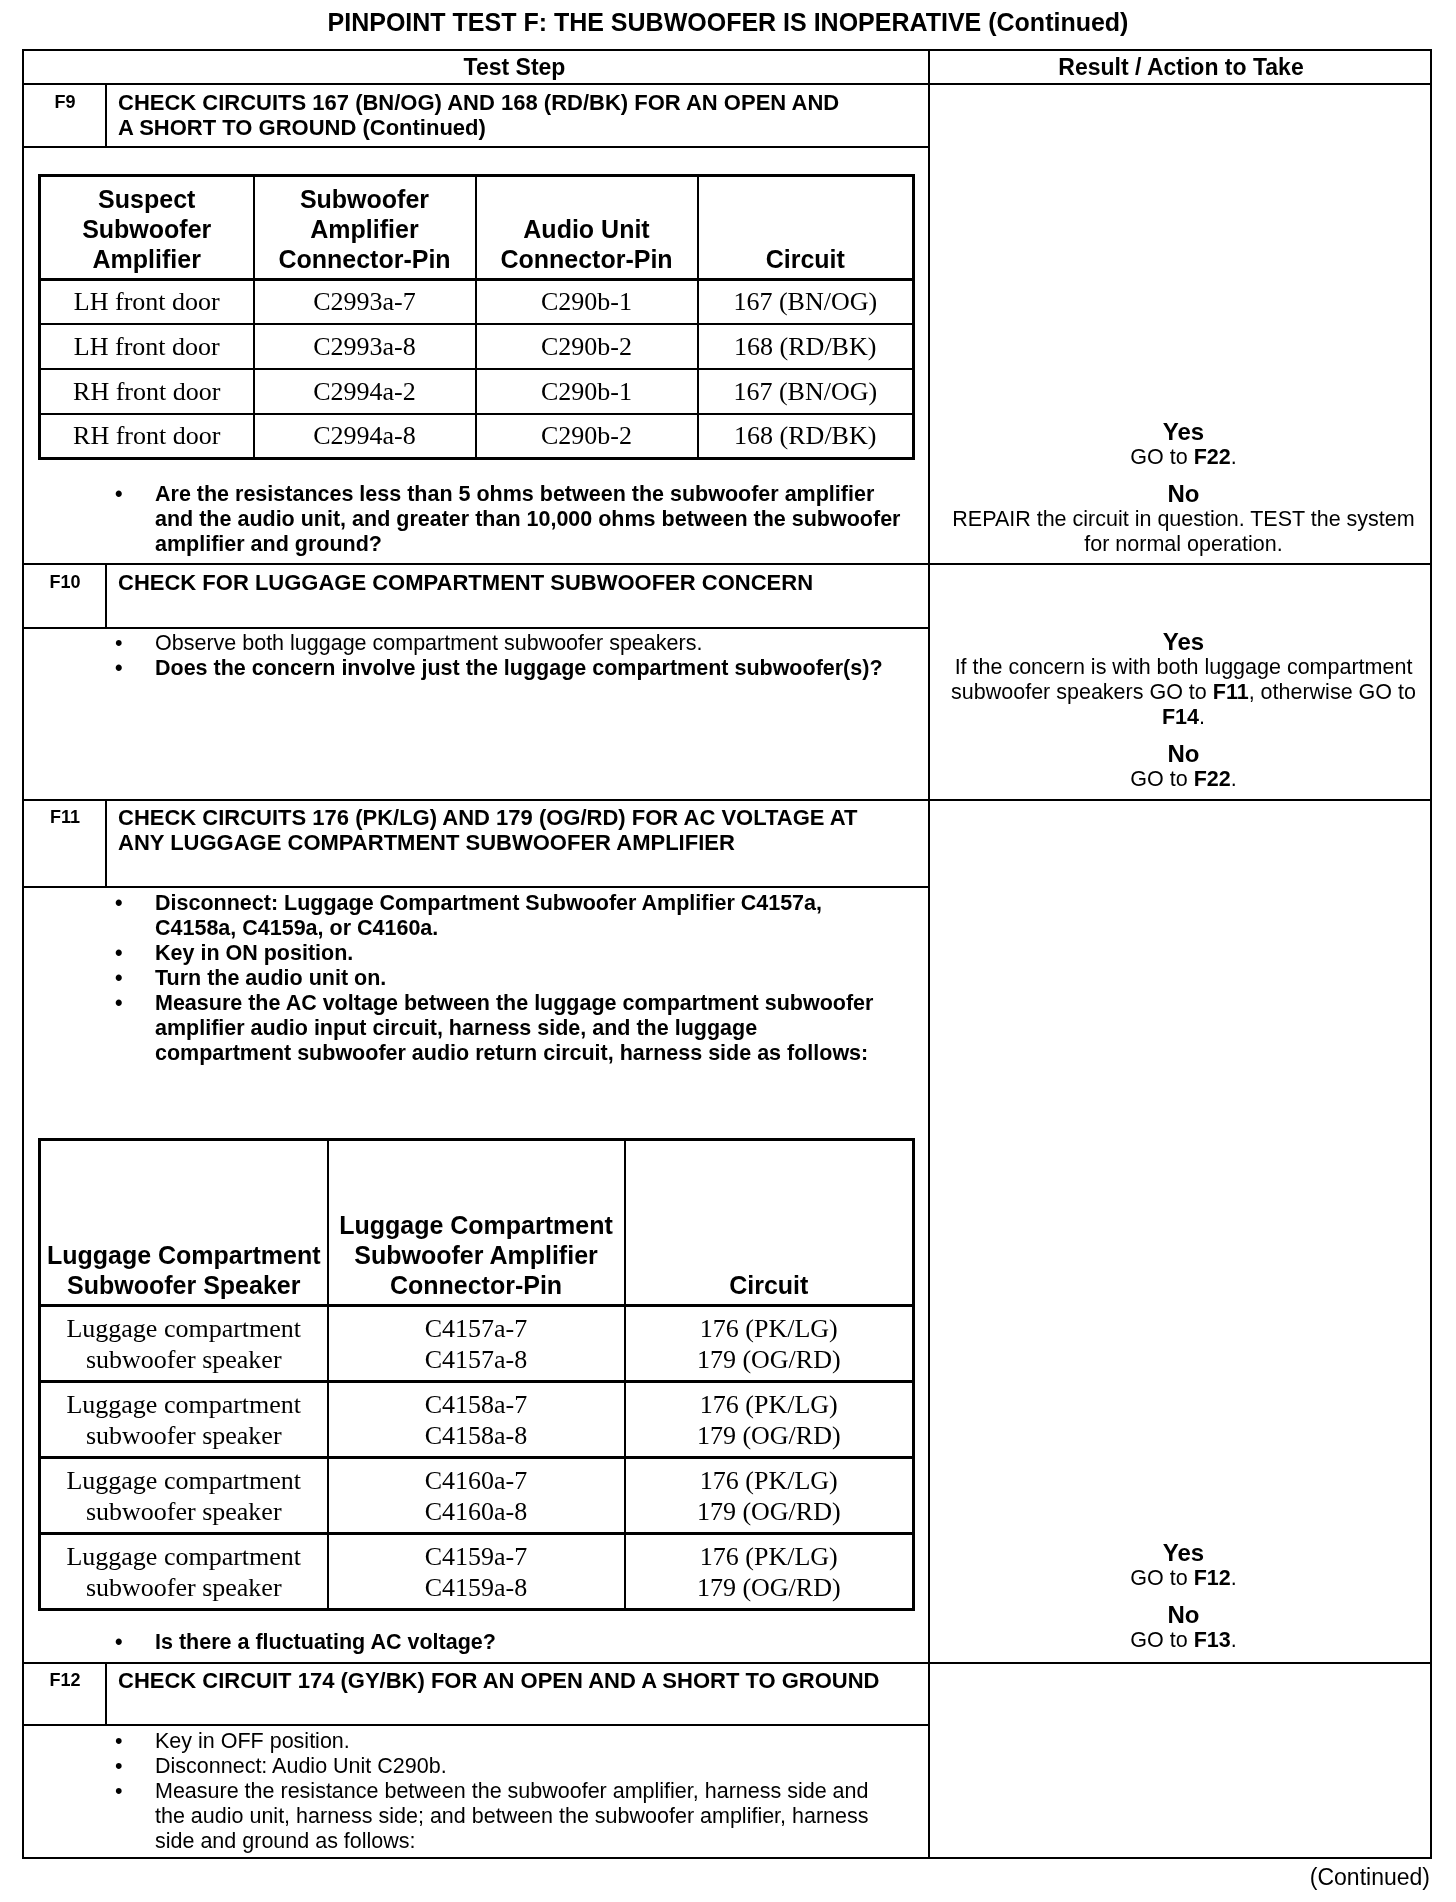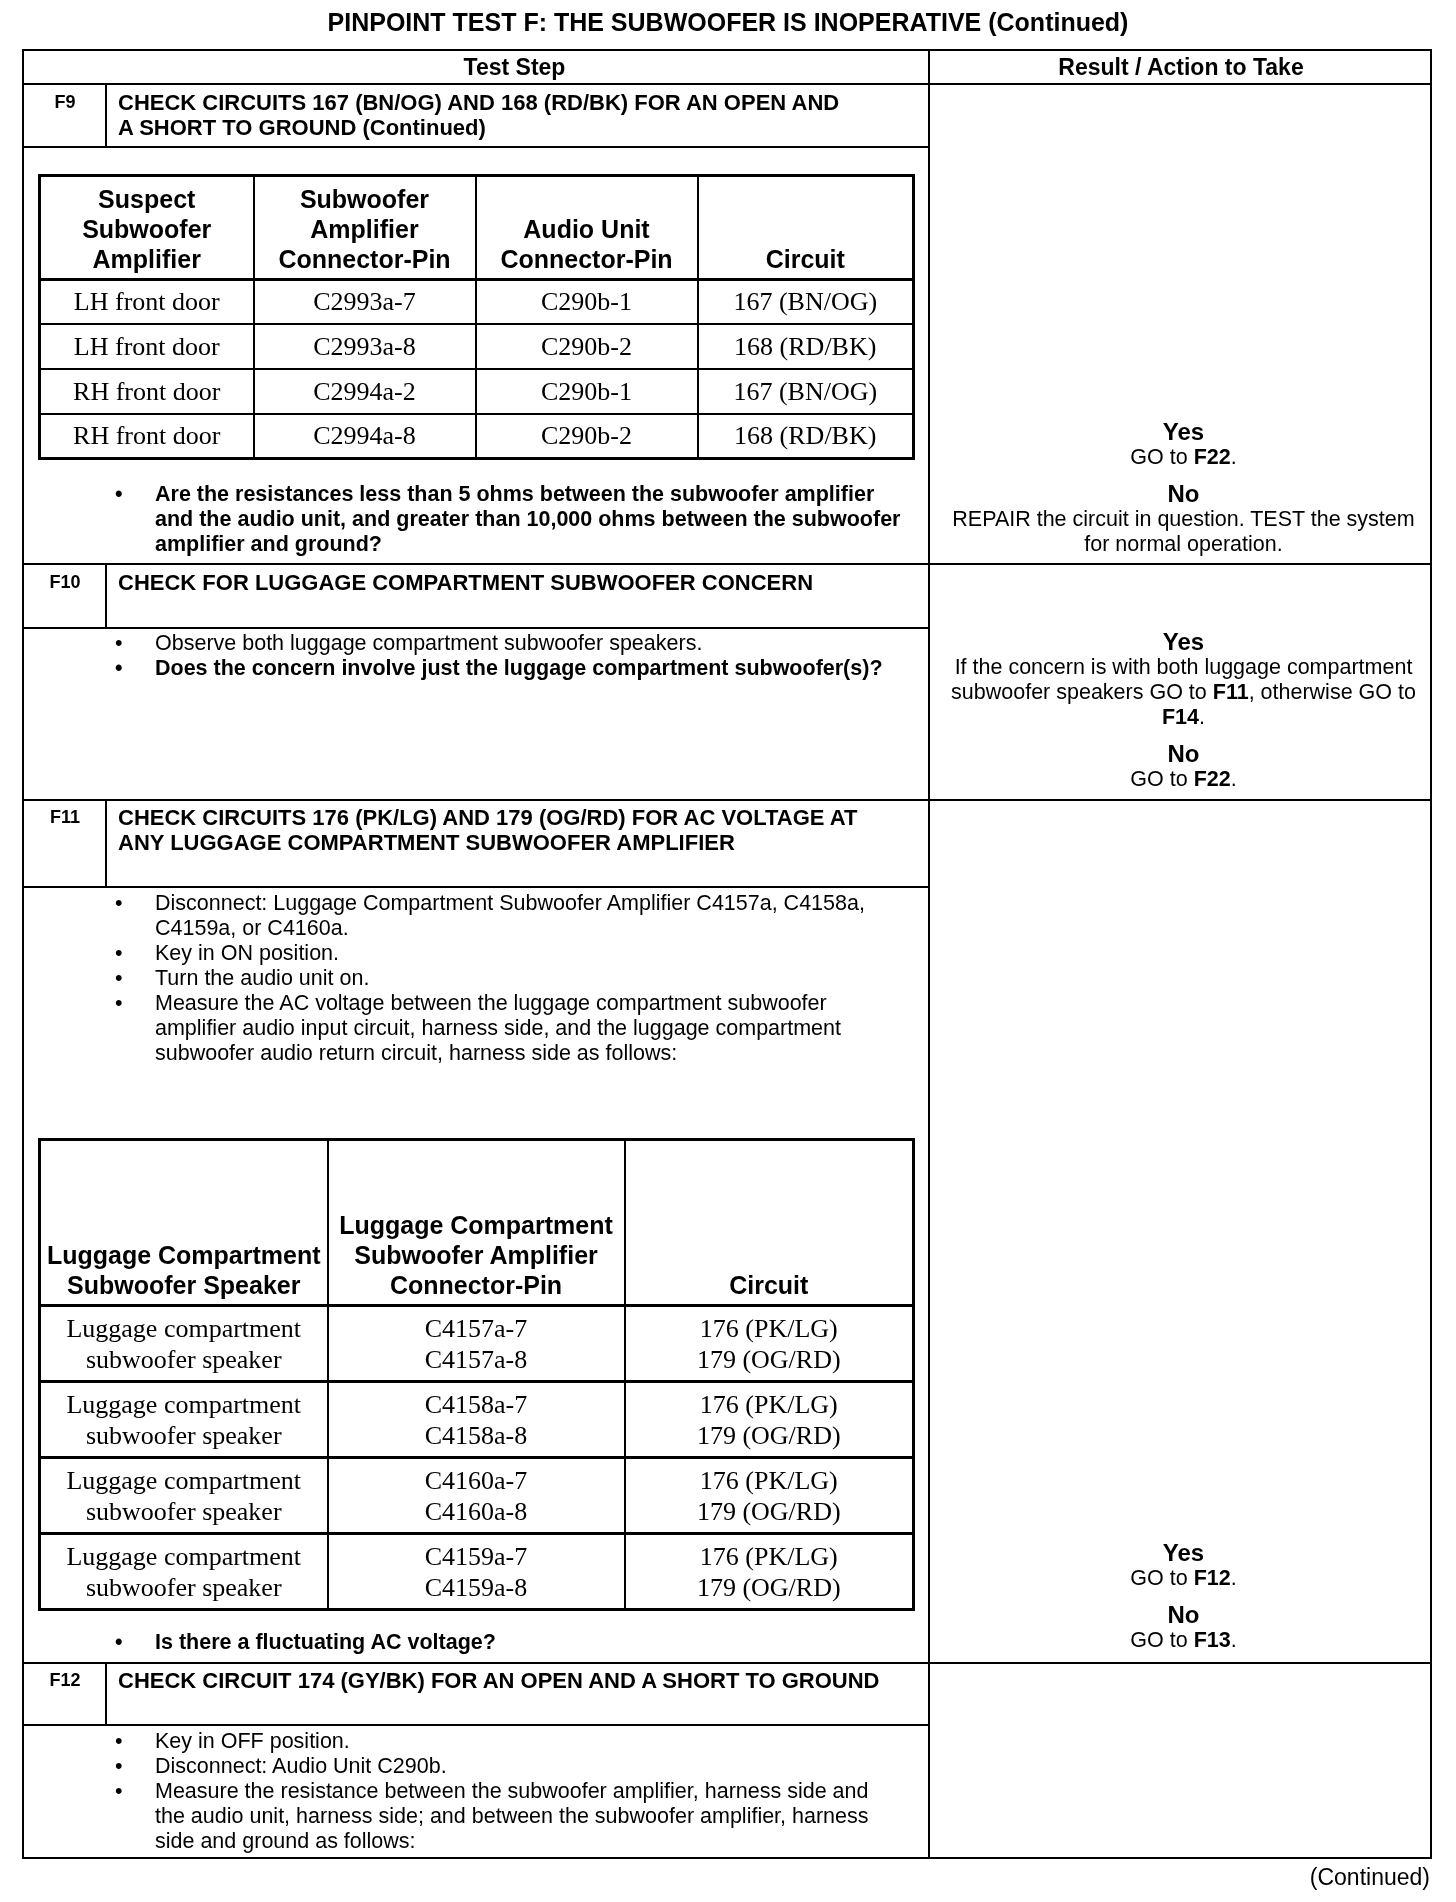--- a/index.html
+++ b/index.html
@@ -126,21 +126,21 @@
   </div>
   <div class="grp">
     <div class="lbl">No</div>
     <div><span>GO to</span> <b>F22</b><span>.</span></div>
   </div>
 </div>
 
 <div class="stepnum" style="top:805px;">F11</div>
 <div class="stephead" style="top:805px;width:780px;">CHECK CIRCUITS 176 (PK/LG) AND 179 (OG/RD) FOR AC VOLTAGE AT ANY LUGGAGE COMPARTMENT SUBWOOFER AMPLIFIER</div>
 
-<div class="bul" style="top:891px;width:760px;">
+<div class="bul" style="top:891px;width:760px;font-weight:bold;">
   <div class="li">Disconnect: Luggage Compartment Subwoofer Amplifier C4157a, C4158a, C4159a, or C4160a.</div>
   <div class="li">Key in ON position.</div>
   <div class="li">Turn the audio unit on.</div>
   <div class="li">Measure the AC voltage between the luggage compartment subwoofer amplifier audio input circuit, harness side, and the luggage compartment subwoofer audio return circuit, harness side as follows:</div>
 </div>
 
 <table class="inner" style="top:1138px;">
   <colgroup>
       <col style="width:288px">
       <col style="width:297px">

